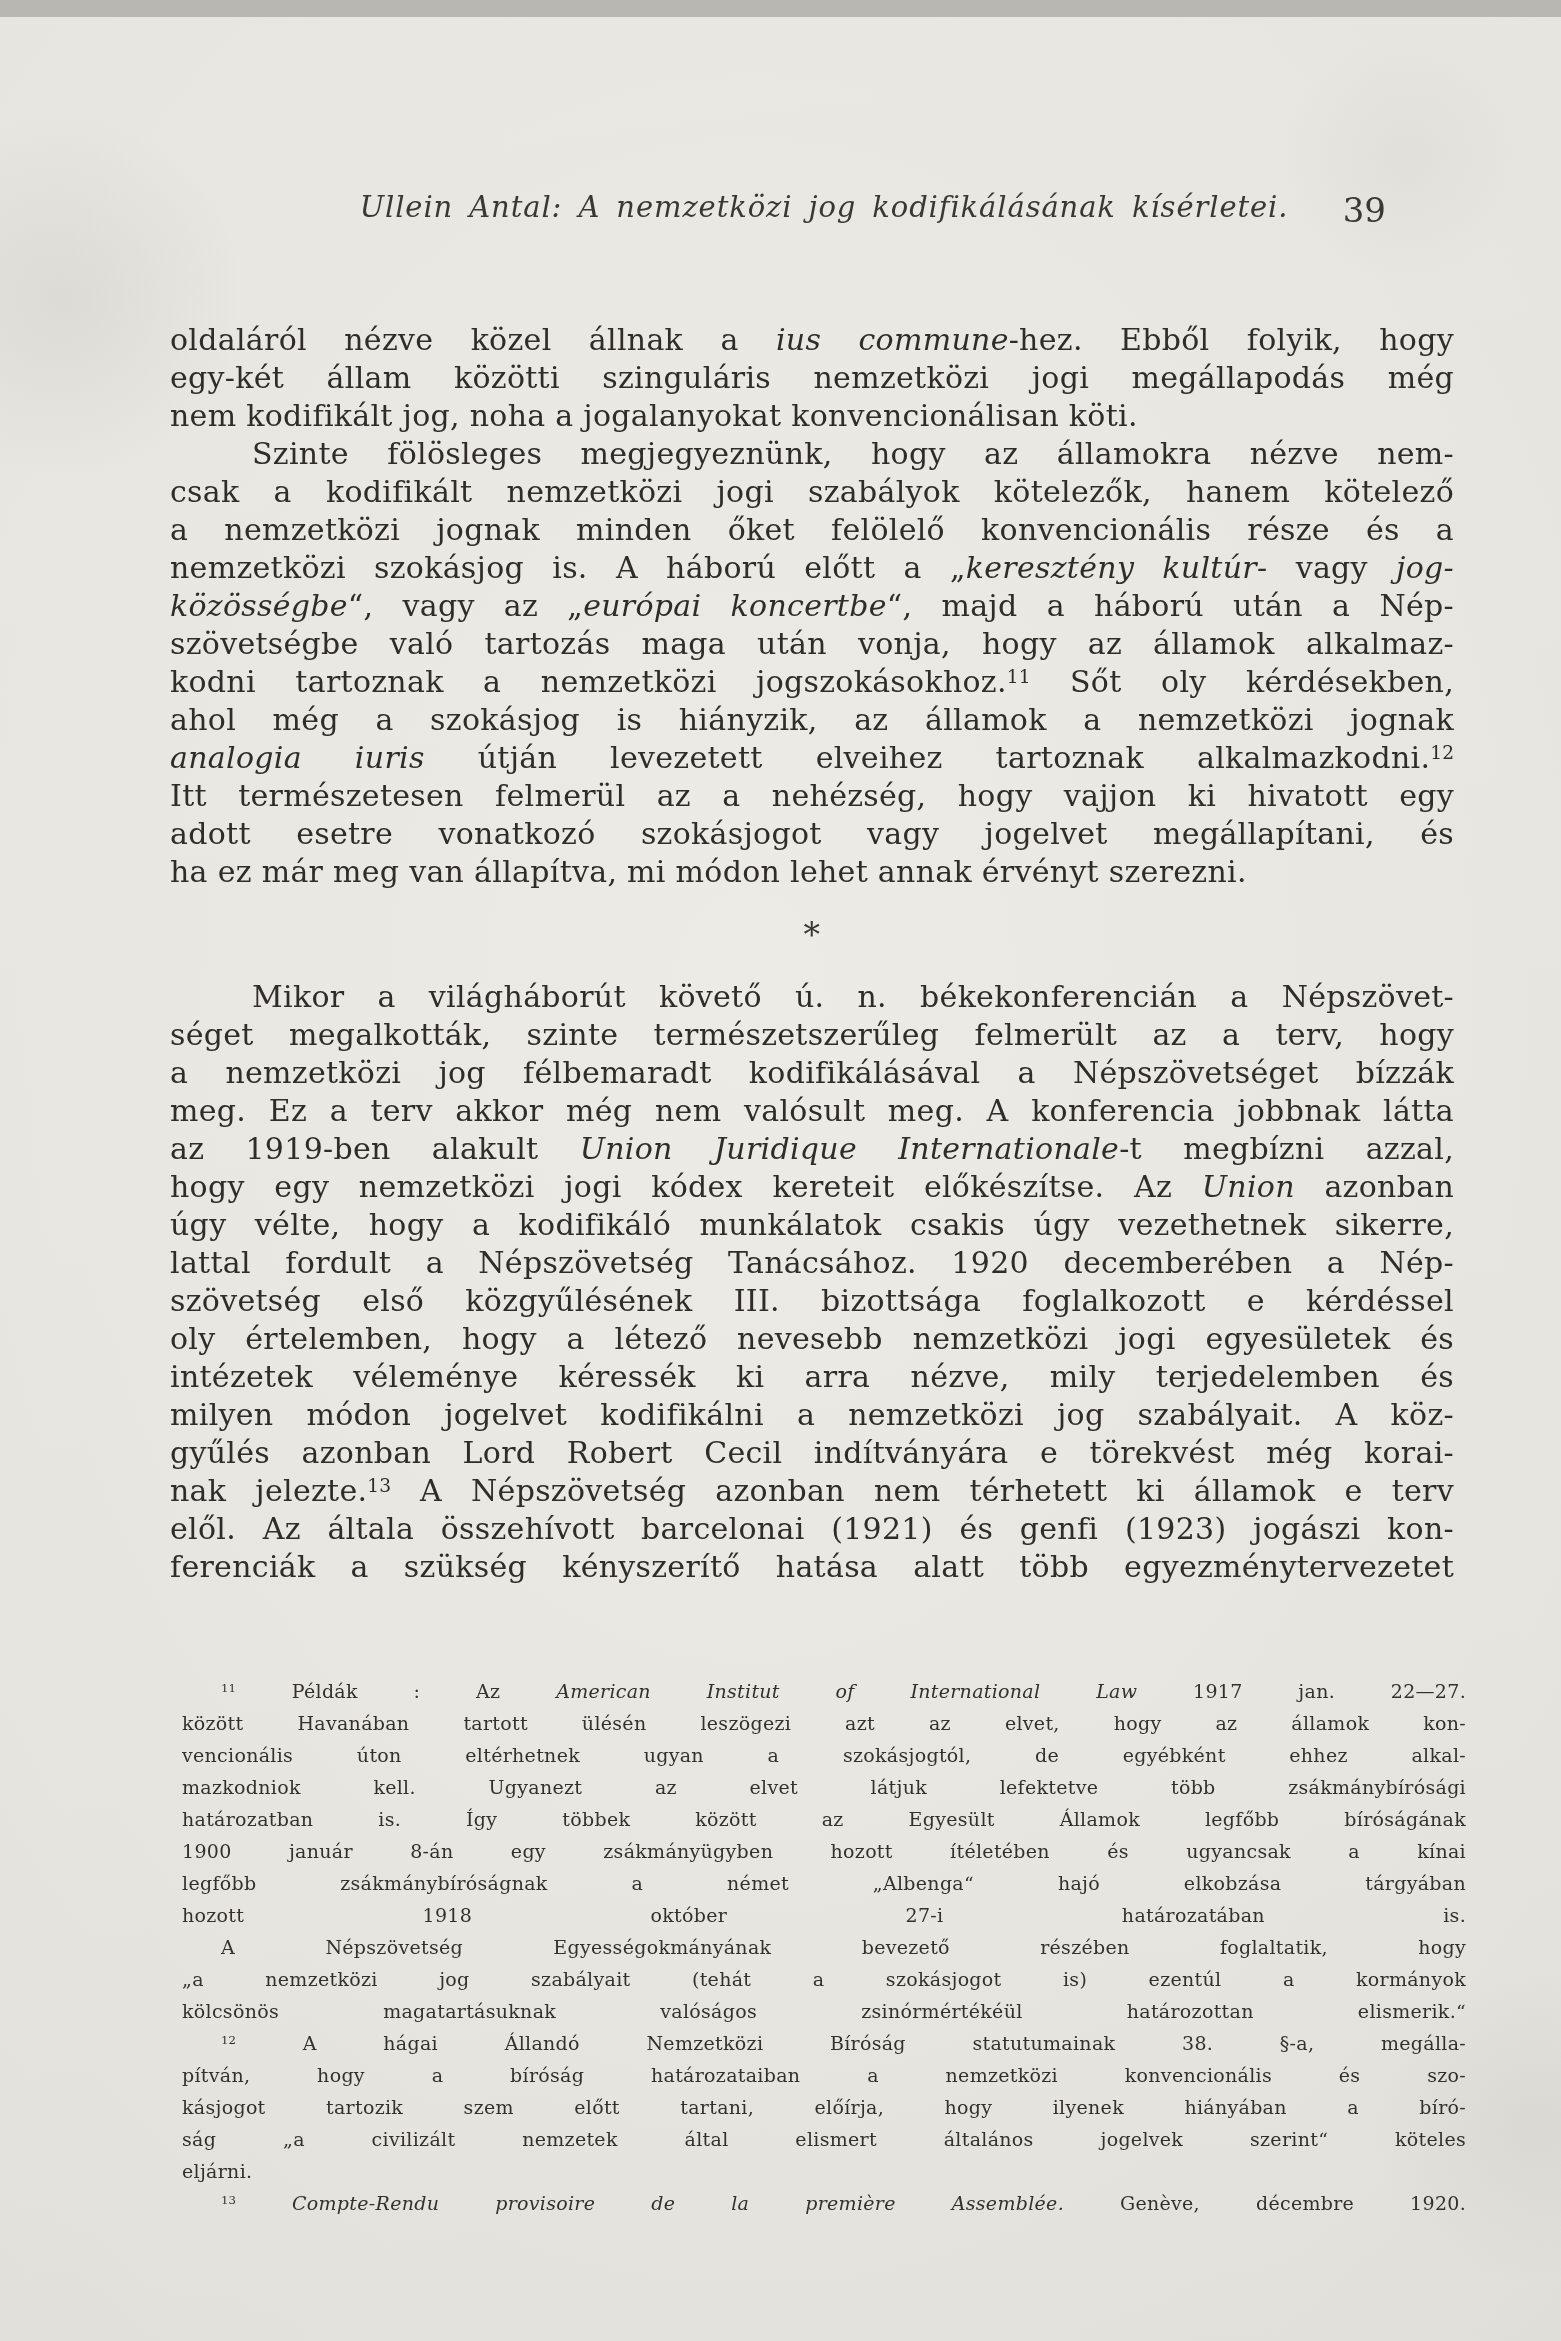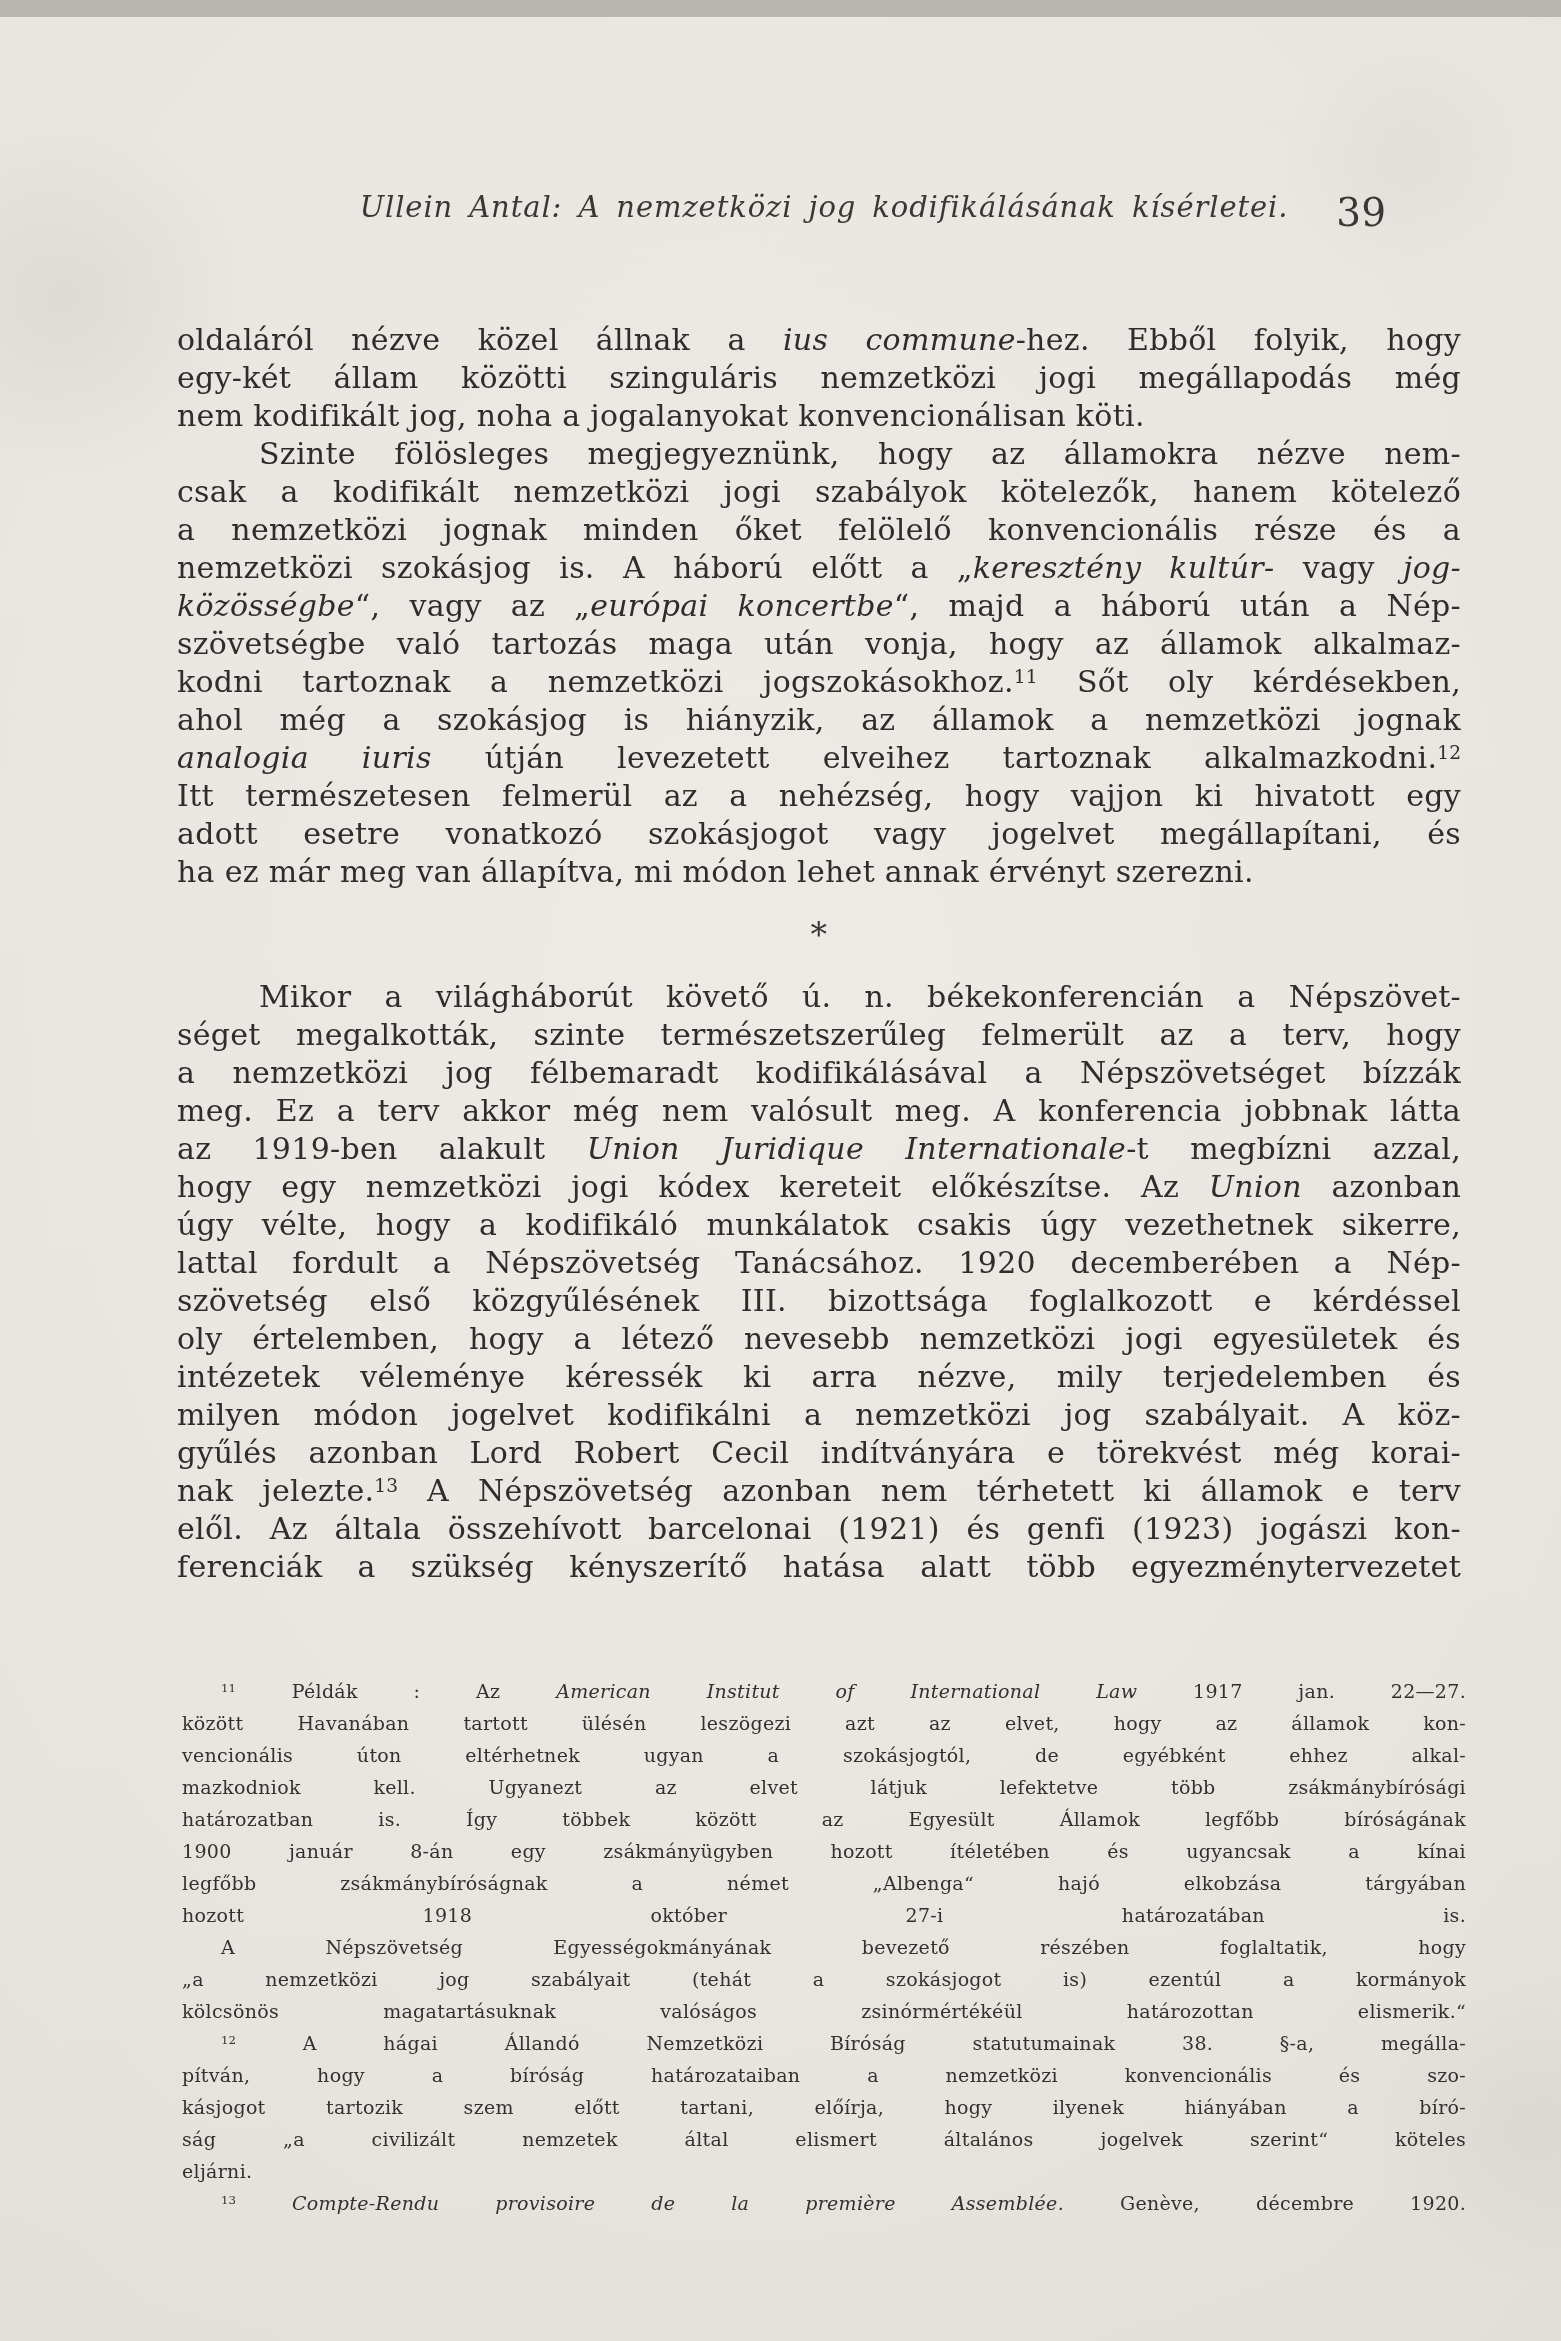--- a/index.html
+++ b/index.html
@@ -45,28 +45,28 @@
     font-style: italic;
     font-size: 29px;
     letter-spacing: 0.9px;
     word-spacing: 6px;
     color: #3a3834;
   }
   .page-number {
     position: absolute;
     right: 80px;
     top: 0;
-    font-size: 39px;
+    font-size: 34px;
     color: #3a3834;
   }
 
   .body-text {
     position: absolute;
     top: 304px;
-    left: 177px;
+    left: 170px;
     width: 1284px;
     font-size: 30px;
     letter-spacing: 0.3px;
     color: #2f2d2a;
   }
   .body-text .tline {
     height: 38px;
     line-height: 38px;
     overflow: hidden;
     text-align: justify;

